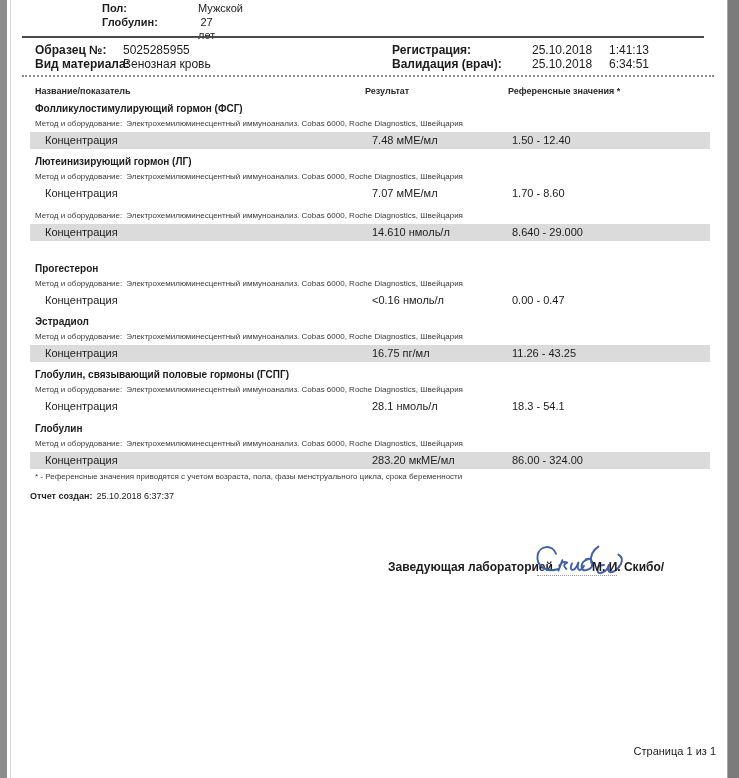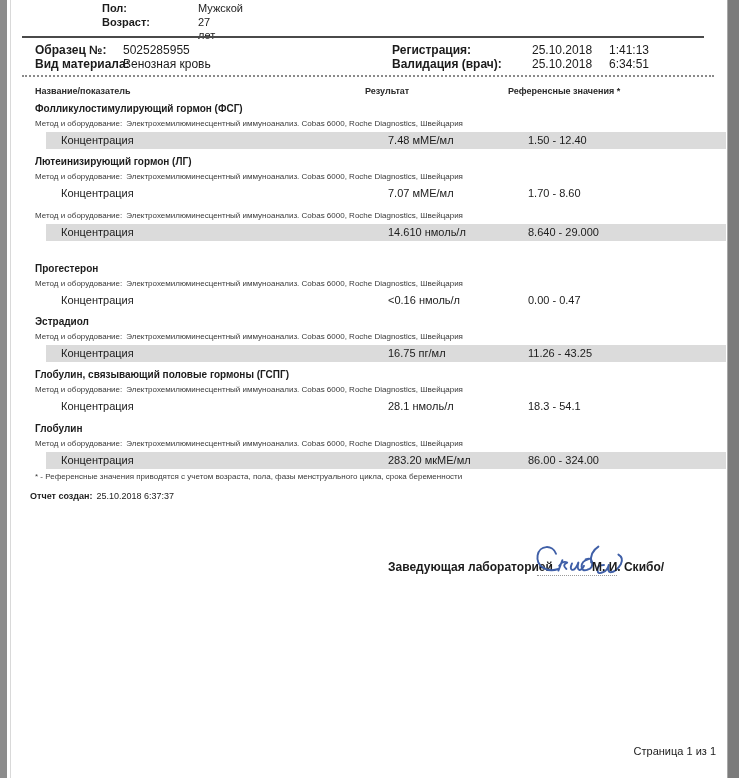--- a/index.html
+++ b/index.html
@@ -14,21 +14,21 @@
   .page { position:absolute; left:0; top:0; width:739px; height:750px; background:#ffffff; }
 
   
   .edge-left  { position:absolute; left:0; top:0; width:7px;  height:778px; background:#8c8c8c; }
   .edge-left-line { position:absolute; left:10px; top:0; width:1px; height:778px; background:#d9d9d9; }
   .edge-right { position:absolute; left:727px; top:0; width:12px; height:778px; background:#7b7b7b; border-left:1px solid #a8a8a8; }
 
   
   .patient-row { position:absolute; height:13px; font-size:11px; line-height:13px; }
   .patient-label { position:absolute; left:102px; font-weight:bold; }
-  .patient-value { position:absolute; left:198px; }
+  .patient-value { position:absolute; left:198px;text-align:center; }
 
   
   .solid-line  { position:absolute; left:22px; top:36px; width:682px; height:2px; background:#4a4a4a; }
   .dotted-line { position:absolute; left:22px; top:75px; width:692px; height:0; border-top:2px dotted #8a8a8a; }
 
   
   .sample-row { position:absolute; height:13px; font-size:12px; line-height:13px; width:739px; }
   .s-label  { position:absolute; left:35px;  font-weight:bold; }
   .s-value  { position:absolute; left:123px; }
   .r-label  { position:absolute; left:392px; font-weight:bold; }
@@ -40,21 +40,21 @@
   .th-name { position:absolute; left:35px; }
   .th-result { position:absolute; left:365px; }
   .th-ref { position:absolute; left:508px; }
 
   
   #sections { position:absolute; top:98px; left:0; width:739px; }
   .section { height:53.3px; padding-top:3px; }
   .section-title { margin-left:35px; font-size:10px; font-weight:bold; line-height:15px; }
   .method-line { margin-left:35px; margin-top:3px; font-size:8px; color:#3a3a3a; line-height:10px; white-space:nowrap; }
   .method-label { margin-right:4px; }
-  .param-row { position:relative; margin-left:46px; margin-top:3px; width:680px; height:17px; font-size:11px; line-height:17px; }
+  .param-row { position:relative; margin-left:30px; margin-top:3px; width:680px; height:17px; font-size:11px; line-height:17px; }
   .param-row.shaded { background:#dbdbdb; }
   .param-name { position:absolute; left:15px; }
   .param-result { position:absolute; left:342px; }
   .param-ref { position:absolute; left:482px; }
 
   
   .footnote { position:absolute; left:35px; top:472px; font-size:8px; color:#3a3a3a; }
   .report-created { position:absolute; left:30px; top:491px; font-size:9px; }
   .report-created .lbl { font-weight:bold; margin-right:4px; }
 
@@ -75,21 +75,21 @@
 
   <div class="edge-left"></div>
   <div class="edge-left-line"></div>
   <div class="edge-right"></div>
 
   <div class="patient-row" style="top:2px;">
     <span class="patient-label">Пол:</span>
     <span class="patient-value">Мужской</span>
   </div>
   <div class="patient-row" style="top:16px;">
-    <span class="patient-label">Возраст:</span>
+    <span class="patient-label">Глобулин:</span>
     <span class="patient-value">27 лет</span>
   </div>
 
   <div class="solid-line"></div>
 
   <div class="sample-row" style="top:44px;">
     <span class="s-label">Образец №:</span>
     <span class="s-value">5025285955</span>
     <span class="r-label">Регистрация:</span>
     <span class="r-date">25.10.2018</span>

